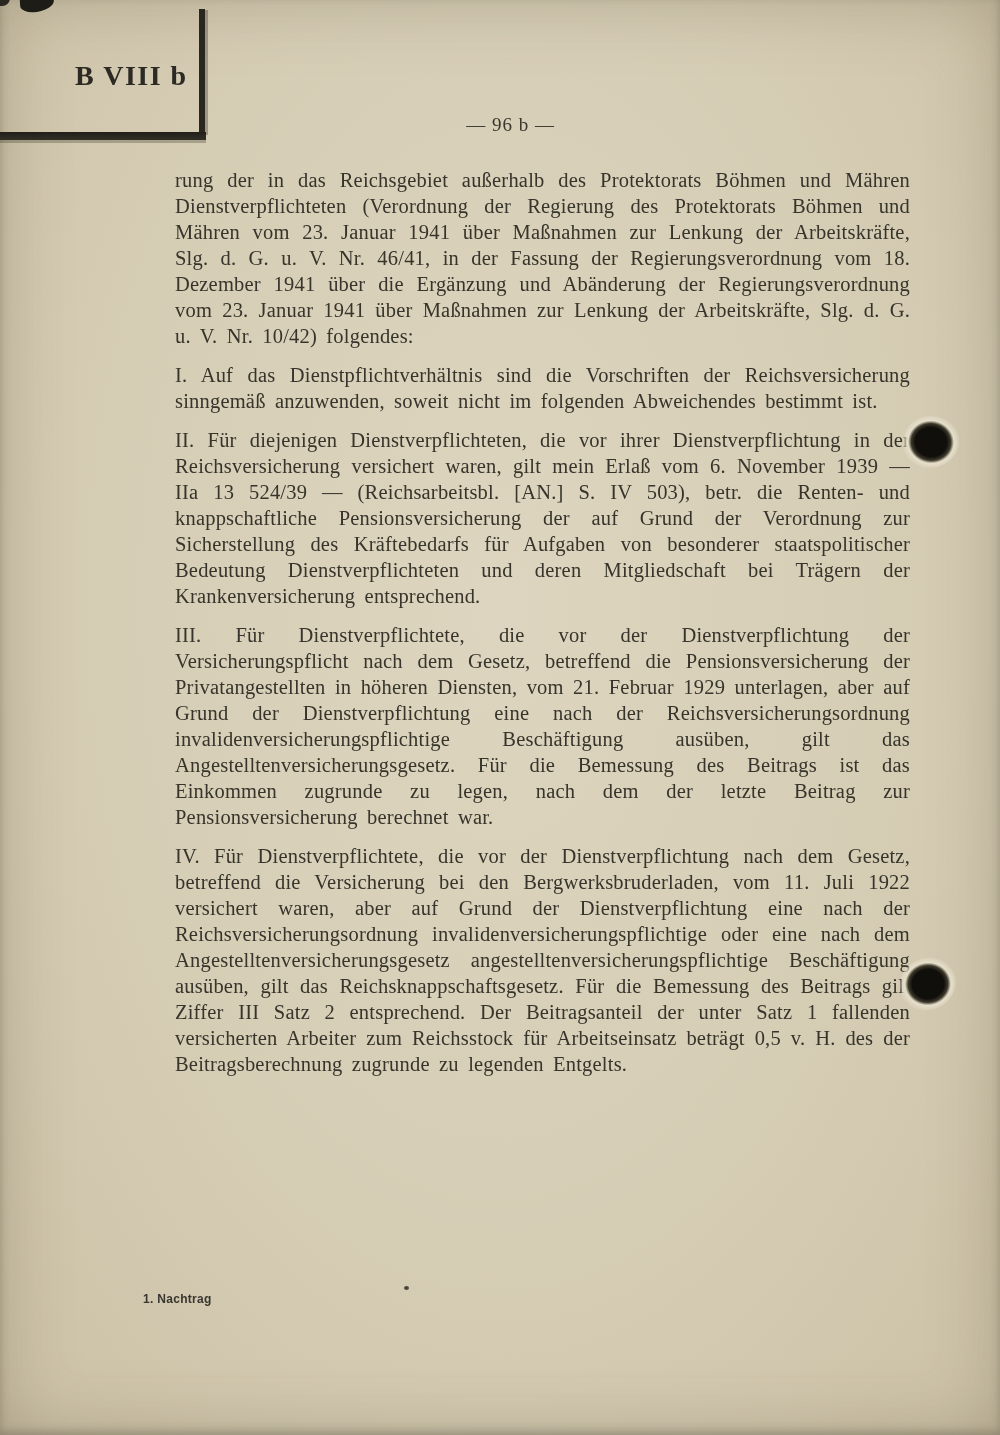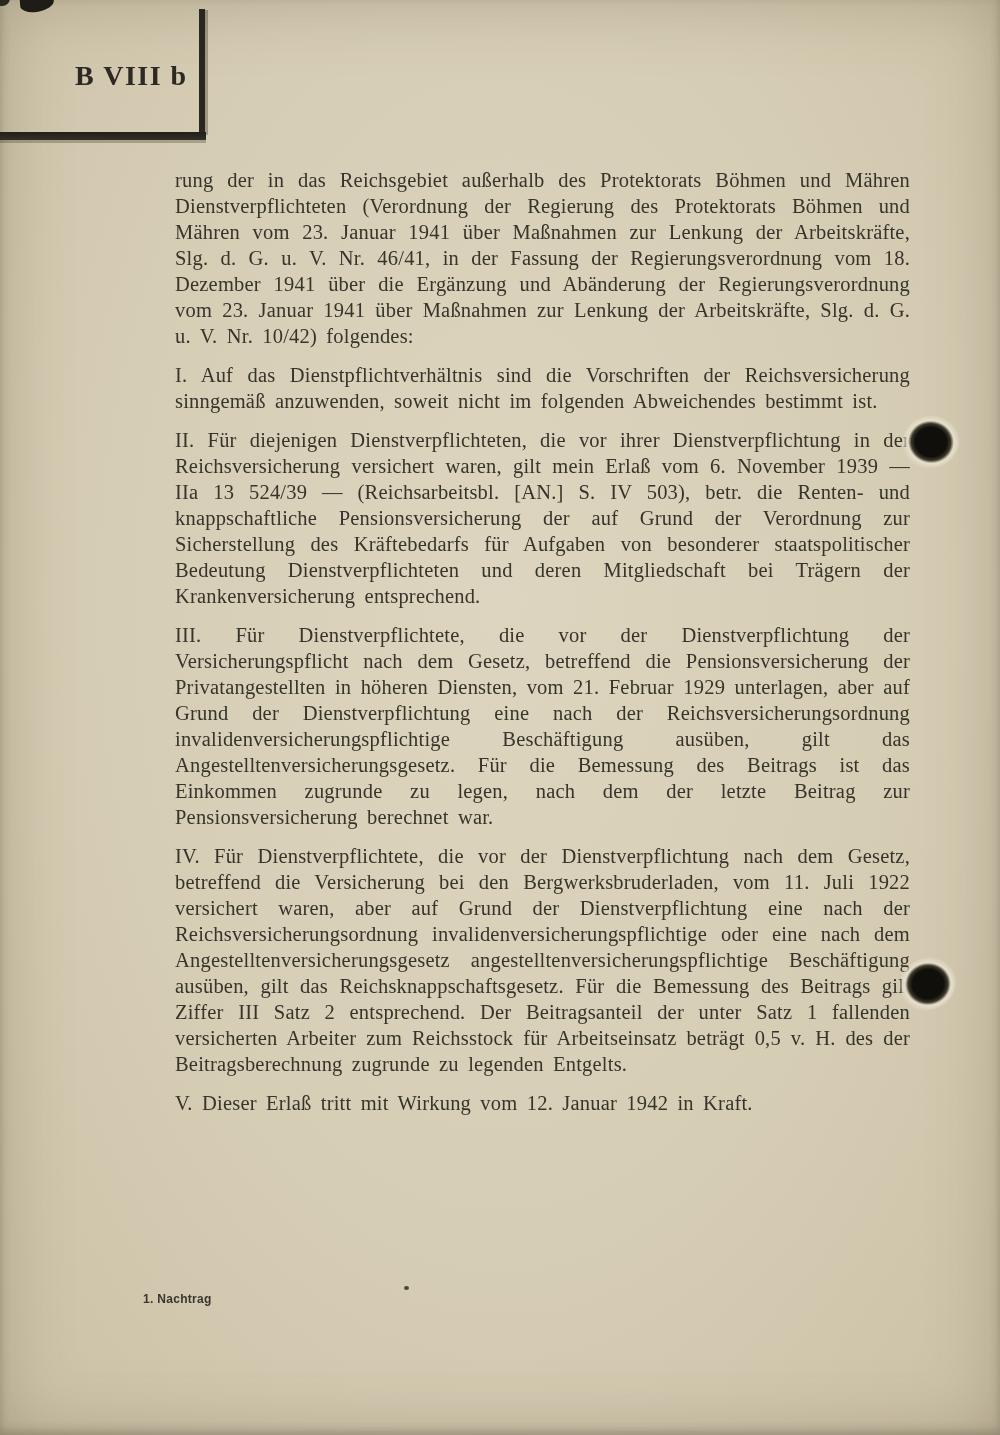--- a/index.html
+++ b/index.html
@@ -127,28 +127,28 @@
 
 <div class="page">
 
   <div class="corner-mark"></div>
   <div class="corner-mark2"></div>
 
   <div class="label">B VIII b</div>
   <div class="vrule"></div>
   <div class="hrule"></div>
 
+  <div class="page-number">— 96 b —</div>
 
   <main class="body-text">
     <p>rung der in das Reichsgebiet außerhalb des Protektorats Böhmen und Mähren Dienstverpflichteten (Verordnung der Regierung des Protektorats Böhmen und Mähren vom 23. Januar 1941 über Maßnahmen zur Lenkung der Arbeitskräfte, Slg. d. G. u. V. Nr. 46/41, in der Fassung der Regierungsverordnung vom 18. Dezember 1941 über die Ergänzung und Abänderung der Regierungsverordnung vom 23. Januar 1941 über Maßnahmen zur Lenkung der Arbeitskräfte, Slg. d. G. u. V. Nr. 10/42) folgendes:</p>
     <p>I. Auf das Dienstpflichtverhältnis sind die Vorschriften der Reichsversicherung sinngemäß anzuwenden, soweit nicht im folgenden Abweichendes bestimmt ist.</p>
     <p>II. Für diejenigen Dienstverpflichteten, die vor ihrer Dienstverpflichtung in der Reichsversicherung versichert waren, gilt mein Erlaß vom 6. November 1939 — IIa 13 524/39 — (Reichsarbeitsbl. [AN.] S. IV 503), betr. die Renten- und knappschaftliche Pensionsversicherung der auf Grund der Verordnung zur Sicherstellung des Kräftebedarfs für Aufgaben von besonderer staatspolitischer Bedeutung Dienstverpflichteten und deren Mitgliedschaft bei Trägern der Krankenversicherung entsprechend.</p>
     <p>III. Für Dienstverpflichtete, die vor der Dienstverpflichtung der Versicherungspflicht nach dem Gesetz, betreffend die Pensionsversicherung der Privatangestellten in höheren Diensten, vom 21. Februar 1929 unterlagen, aber auf Grund der Dienstverpflichtung eine nach der Reichsversicherungsordnung invalidenversicherungspflichtige Beschäftigung ausüben, gilt das Angestelltenversicherungsgesetz. Für die Bemessung des Beitrags ist das Einkommen zugrunde zu legen, nach dem der letzte Beitrag zur Pensionsversicherung berechnet war.</p>
     <p>IV. Für Dienstverpflichtete, die vor der Dienstverpflichtung nach dem Gesetz, betreffend die Versicherung bei den Bergwerksbruderladen, vom 11. Juli 1922 versichert waren, aber auf Grund der Dienstverpflichtung eine nach der Reichsversicherungsordnung invalidenversicherungspflichtige oder eine nach dem Angestelltenversicherungsgesetz angestelltenversicherungspflichtige Beschäftigung ausüben, gilt das Reichsknappschaftsgesetz. Für die Bemessung des Beitrags gilt Ziffer III Satz 2 entsprechend. Der Beitragsanteil der unter Satz 1 fallenden versicherten Arbeiter zum Reichsstock für Arbeitseinsatz beträgt 0,5 v. H. des der Beitragsberechnung zugrunde zu legenden Entgelts.</p>
-    <p>V. Dieser Erlaß tritt mit Wirkung vom 12. Januar 1942 in Kraft.</p>
   </main>
 
   <div class="hole hole-1"></div>
   <div class="hole hole-2"></div>
 
   <div class="speck"></div>
 
   <div class="footer">1. Nachtrag</div>
 
 </div>

